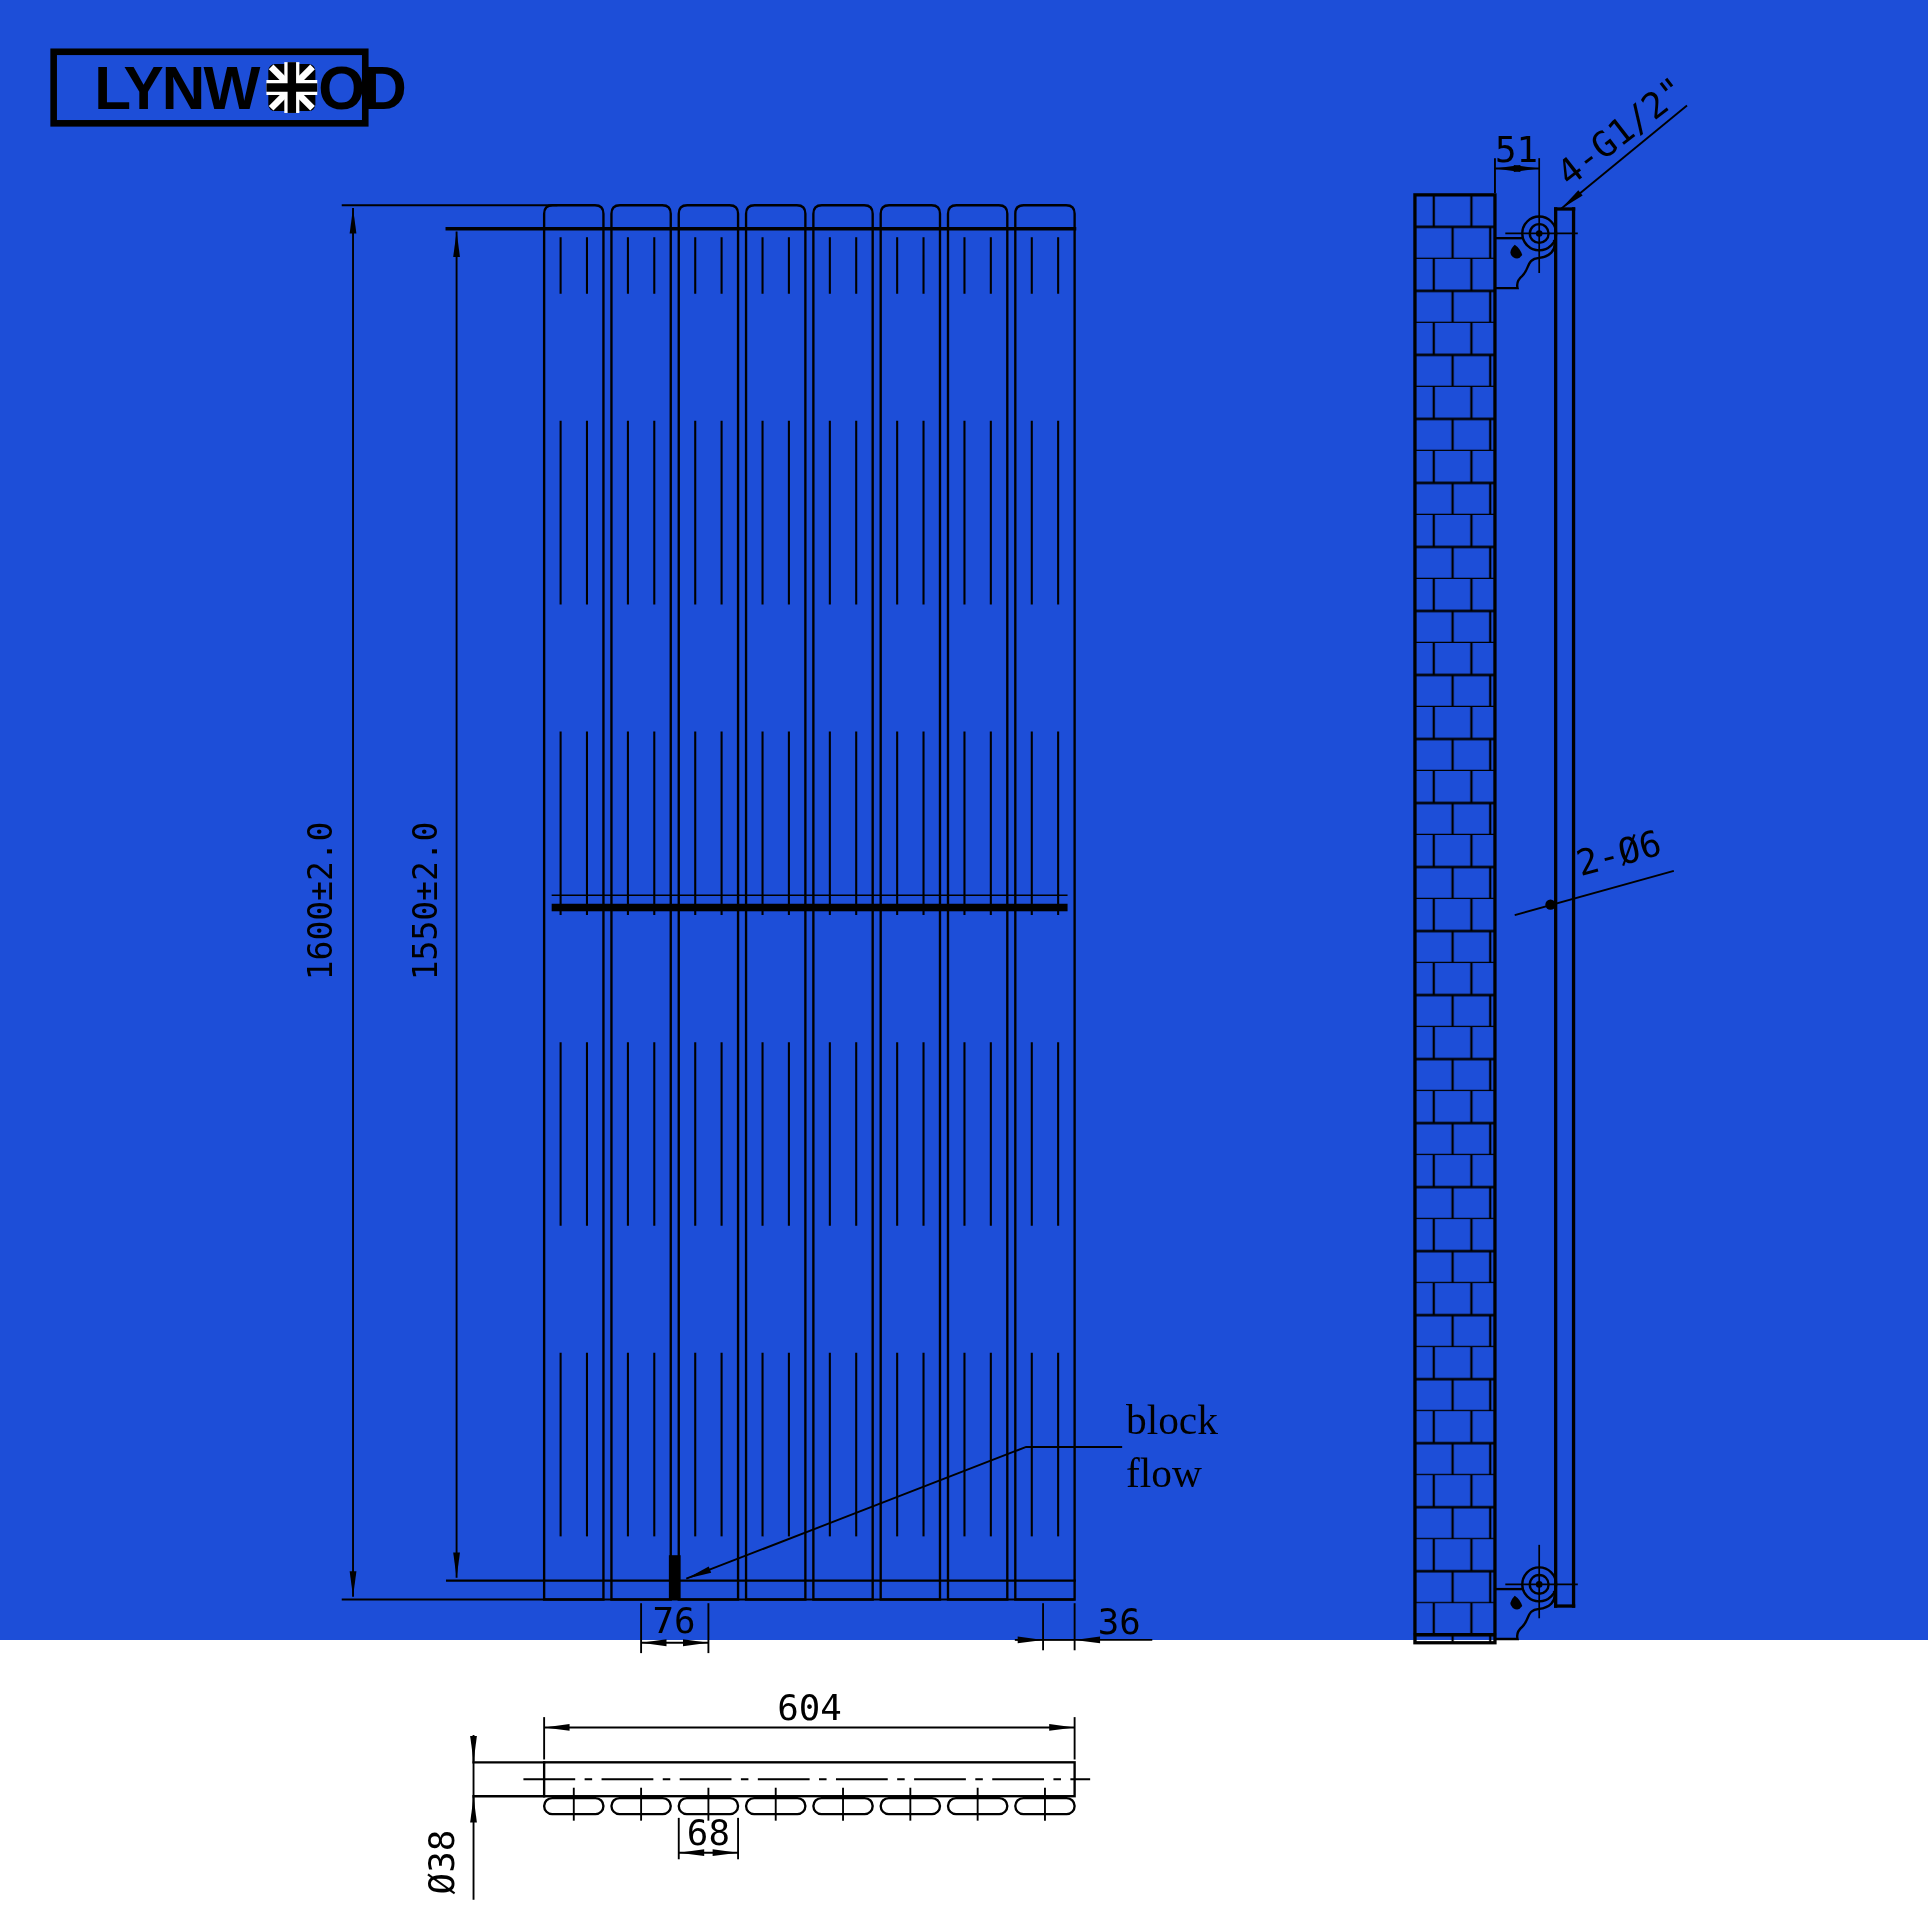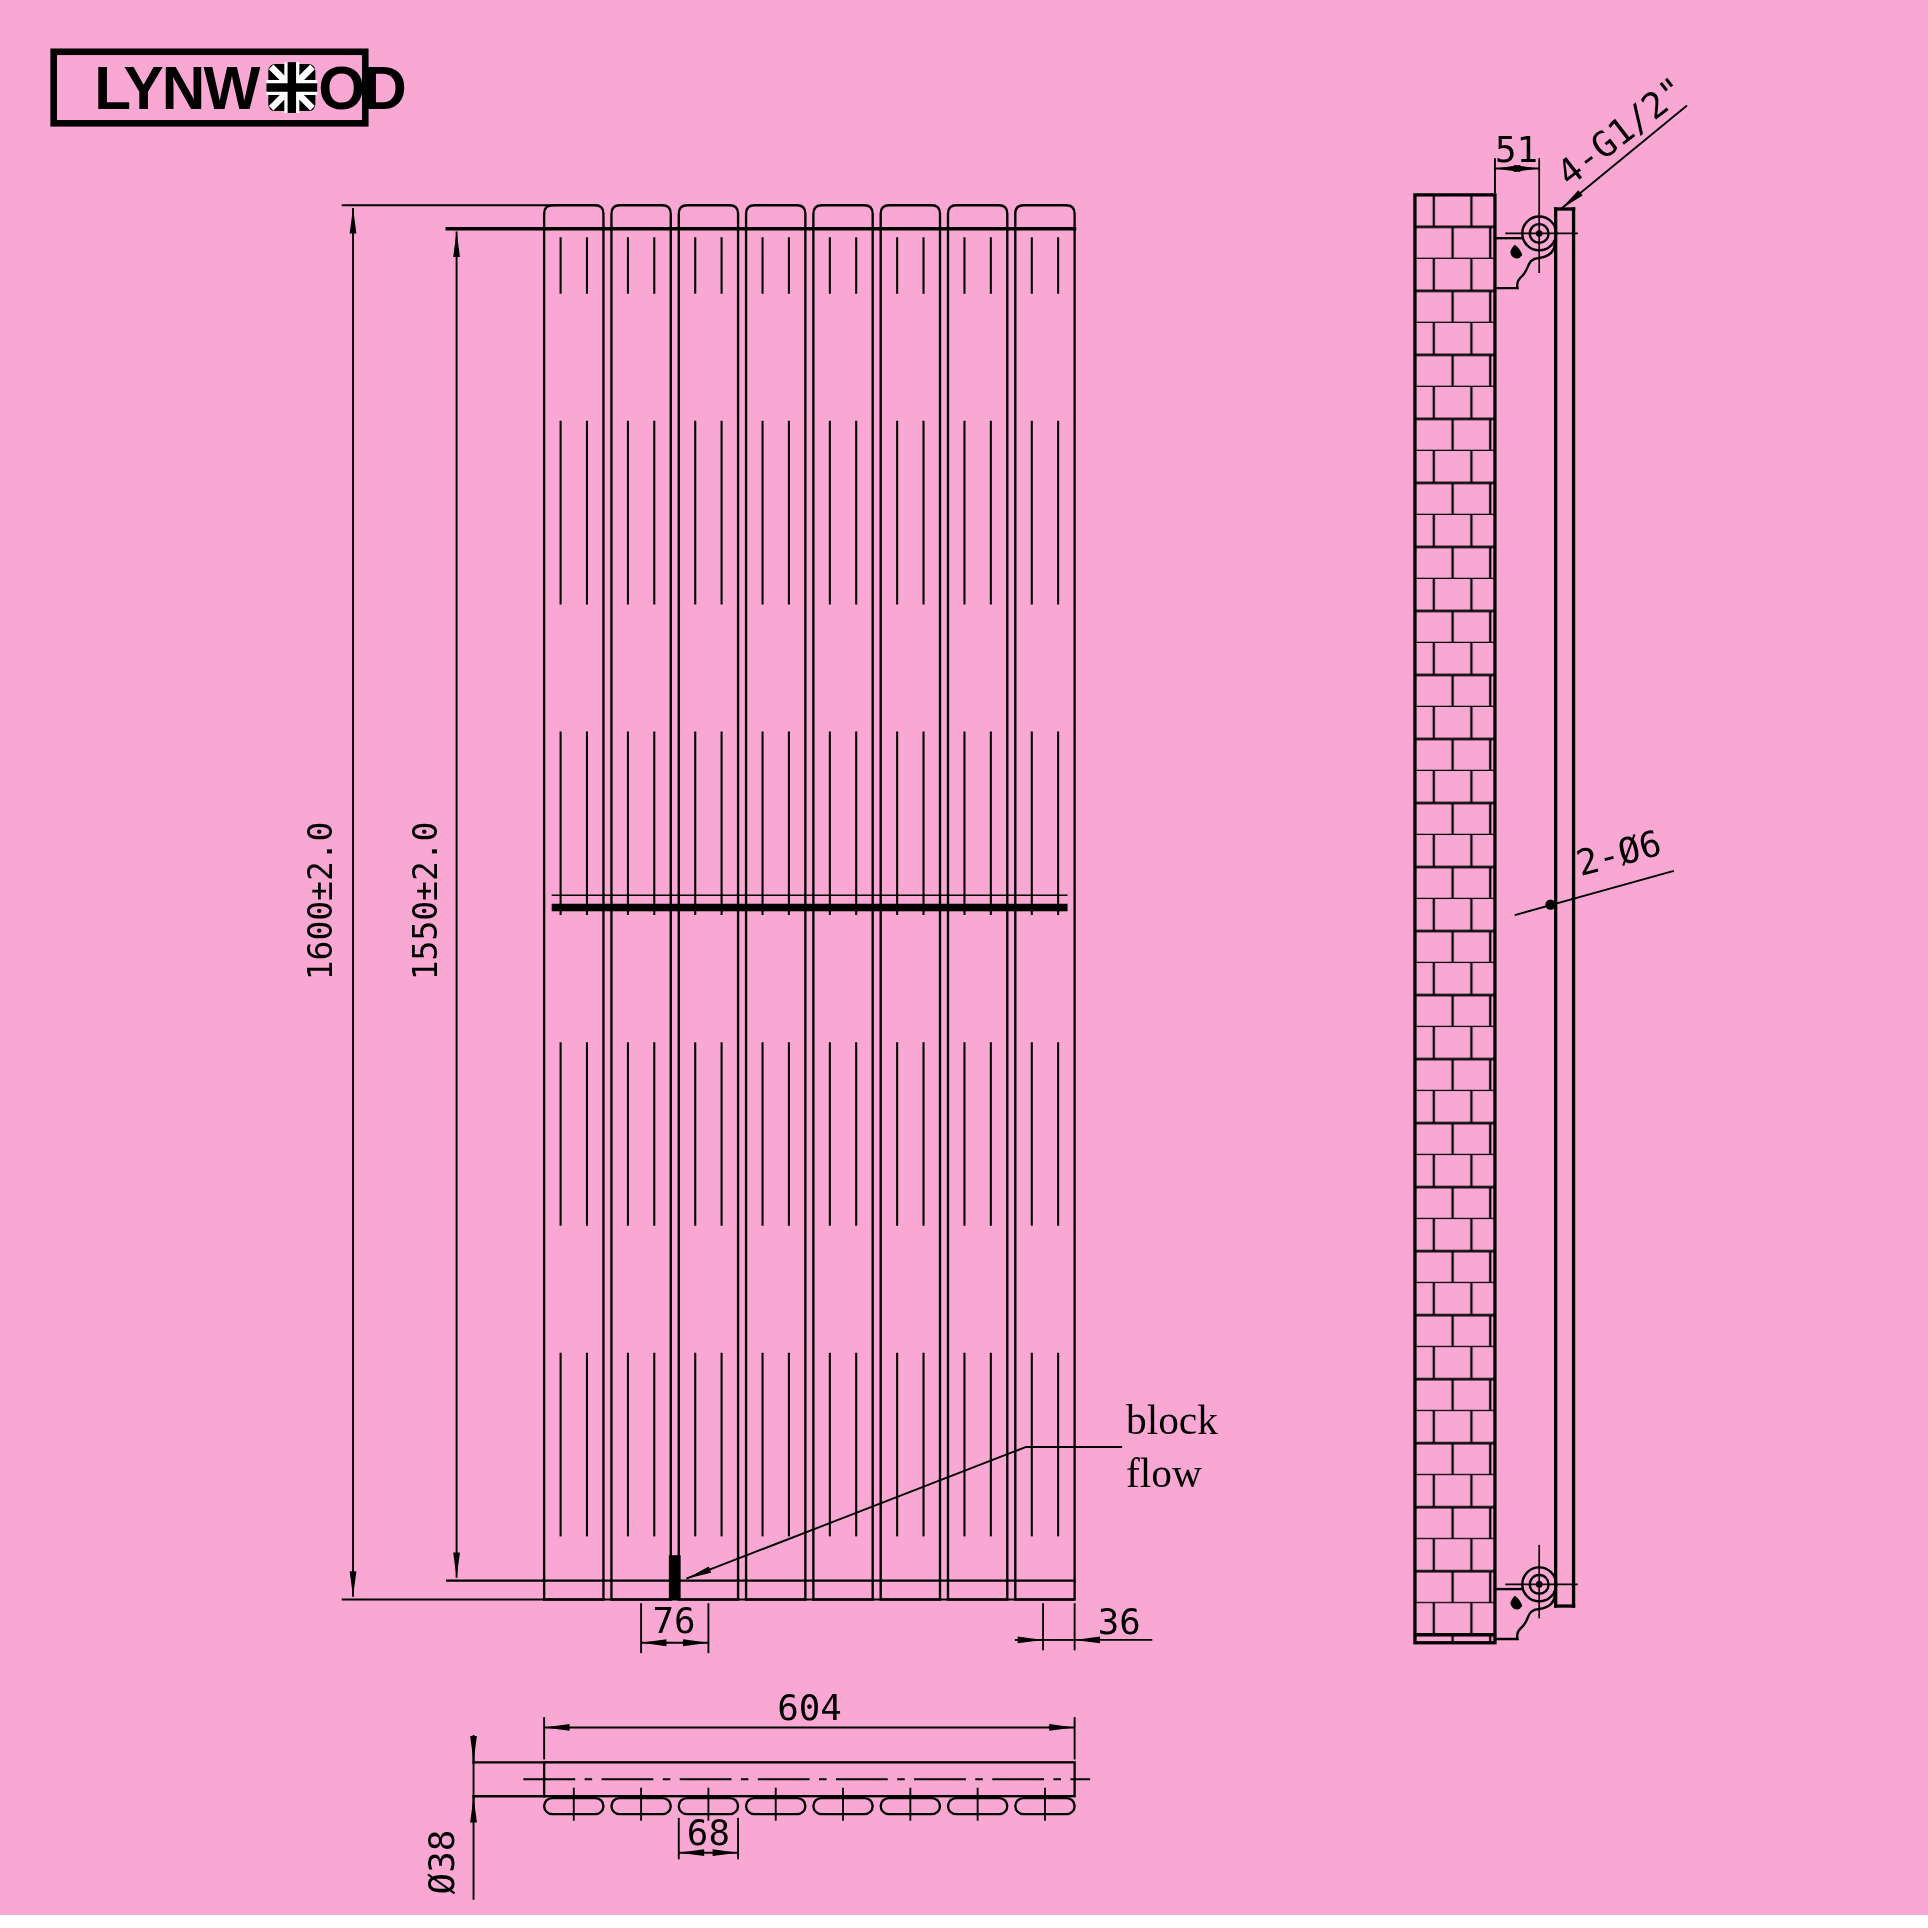--- a/index.html
+++ b/index.html
@@ -1,16 +1,16 @@
 <!DOCTYPE html>
 <html style="font-size:15px"><head>
 <meta charset="utf-8">
 <style>
   html,body{margin:0;padding:0;background:#ffffff;width:1928px;height:1928px;}
-  #stage{position:relative;width:1928px;height:1915px;background:#f9a8d4;}
+  #stage{position:relative;width:1928px;height:1640px;background:#1d4ed8;}
   svg{display:block;}
   .ln{stroke:#000;fill:none;stroke-width:2.5px;stroke-linecap:square;}
   .thick{stroke-width:3.5px;}
   .thin{stroke-width:1.8px;}
   .dimln{stroke:#000;fill:none;stroke-width:2px;}
   .hid{stroke:#000;fill:none;stroke-width:2.2px;stroke-dasharray:195 135;stroke-dashoffset:135;}
   .cdash{stroke:#000;fill:none;stroke-width:2px;stroke-dasharray:55 10 8 10;}
   .fillb{fill:#000;stroke:none;}
   text{fill:#000;}
   .t-dim{font:38px "DejaVu Sans Mono","Liberation Mono",monospace;}

